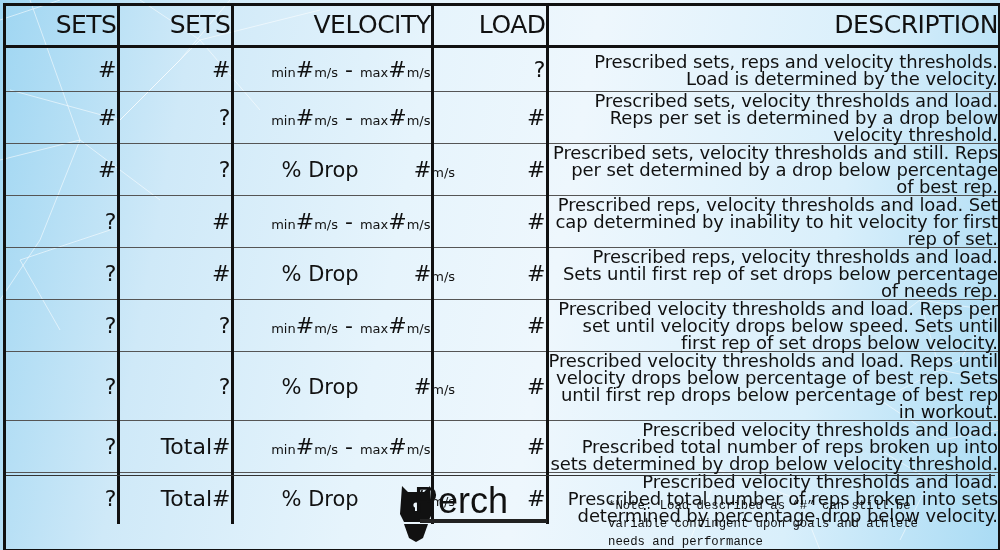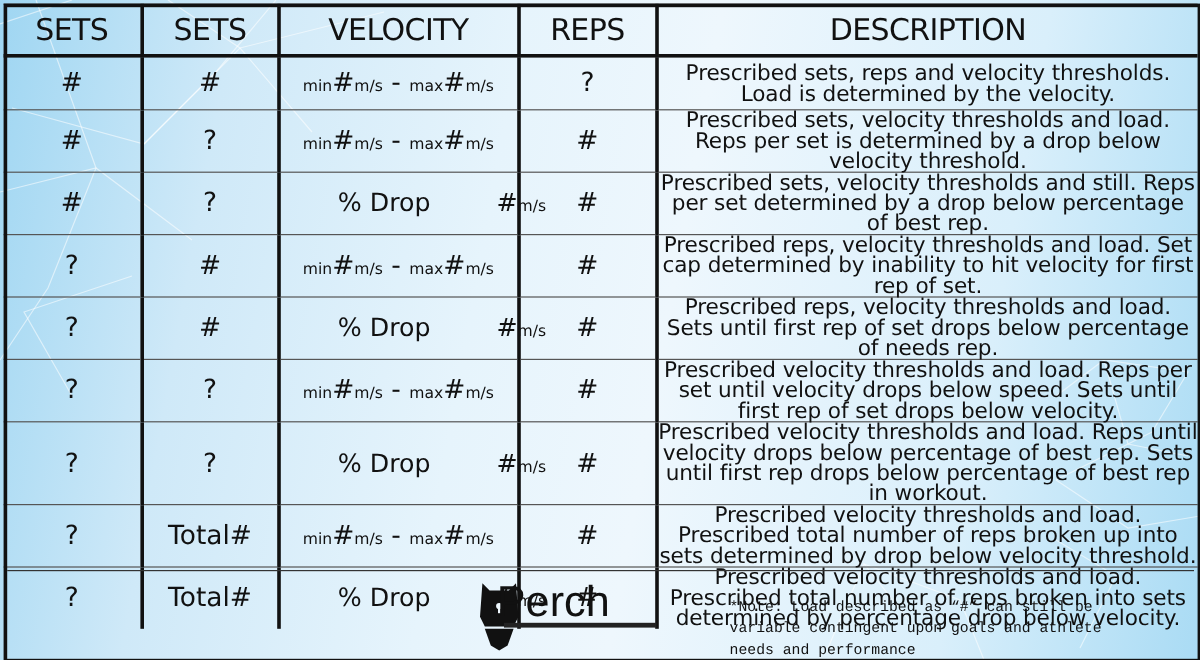--- a/index.html
+++ b/index.html
@@ -12,21 +12,21 @@
   .bg-lines { position:absolute; inset:0; pointer-events:none; }
   .frame {
     position:absolute; left:3px; top:3px; width:992px; height:543px;
     border:3px solid #111; box-sizing:content-box;
   }
   table.grid {
     position:absolute; left:3px; top:3px; border-collapse:collapse;
     width:995px; table-layout:fixed;
   }
   table.grid td, table.grid th {
-    padding:0; text-align:center; vertical-align:middle;
+    padding:0; text-align:right; vertical-align:middle;
     border-top:1.5px solid #555; 
   }
   table.grid th {
     font-weight:normal; font-size:25px; height:41px;
     border-bottom:3px solid #111; letter-spacing:-0.5px;
   }
   .vline { border-right:3px solid #111; }
   td.sym { font-size:22px; }
   td.desc {
     text-align:left; font-size:18px; line-height:17px; padding:0 6px 0 8px;
@@ -79,21 +79,21 @@
       <col style="width:114px">
       <col style="width:200px">
       <col style="width:115px">
       <col style="width:451px">
   </colgroup>
   <thead>
     <tr>
       <th class="vline">SETS</th>
       <th class="vline">SETS</th>
       <th class="vline">VELOCITY</th>
-      <th class="vline">REPS</th>
+      <th class="vline">LOAD</th>
       <th>DESCRIPTION</th>
     </tr>
   </thead>
   <tbody id="tbody">
       <tr style="height: 45px;">
         <td class="sym vline">#</td>
         <td class="sym vline">#</td>
         <td class="vline"><span class="vel"><small>min</small><span>#</span><small>m/s</small> <span>-</span> <small>max</small><span>#</span><small>m/s</small></span></td>
         <td class="sym vline">?</td>
         <td class="desc">Prescribed sets, reps and velocity thresholds. Load is determined by the velocity.</td>

